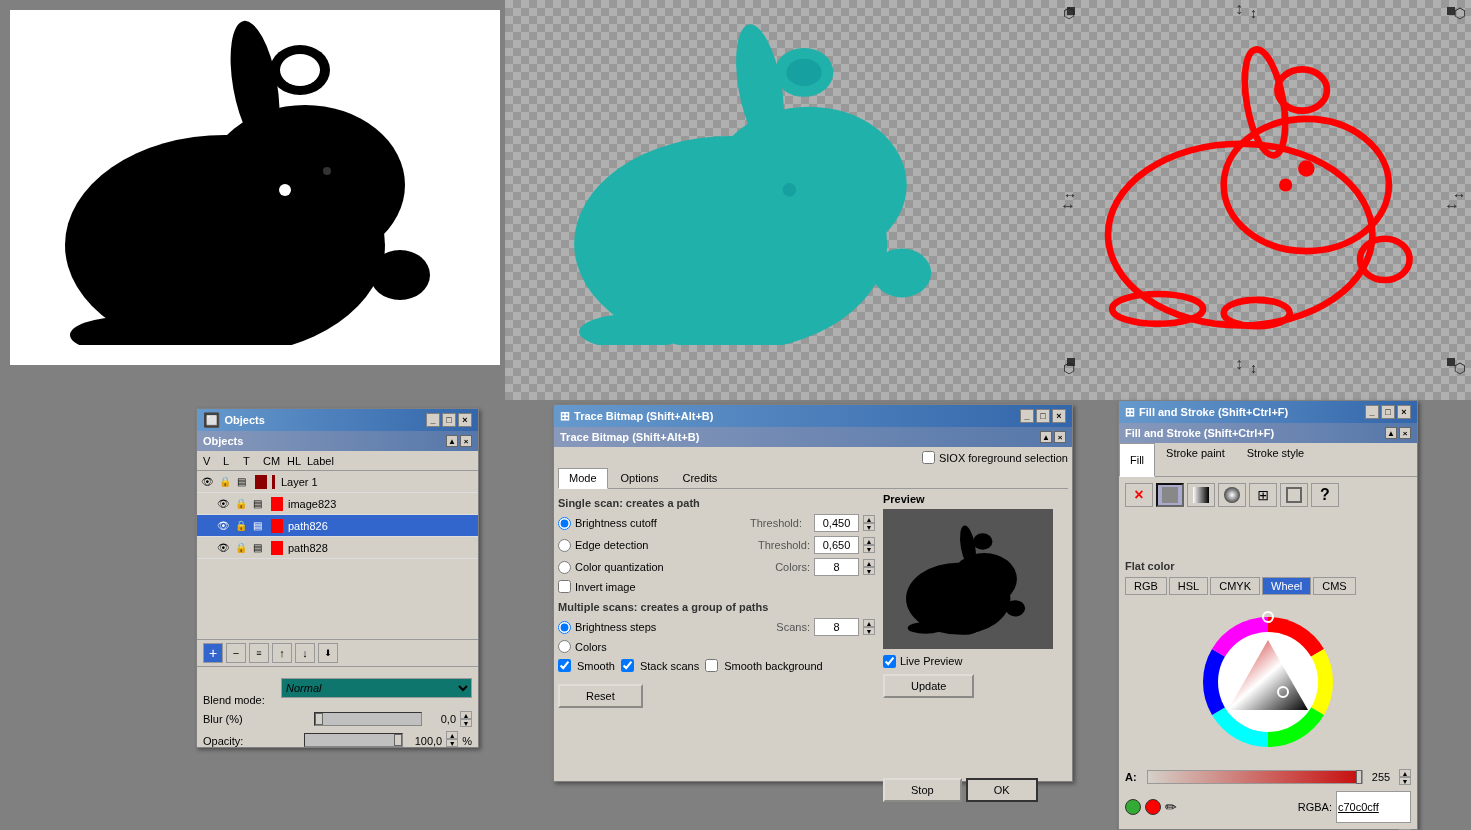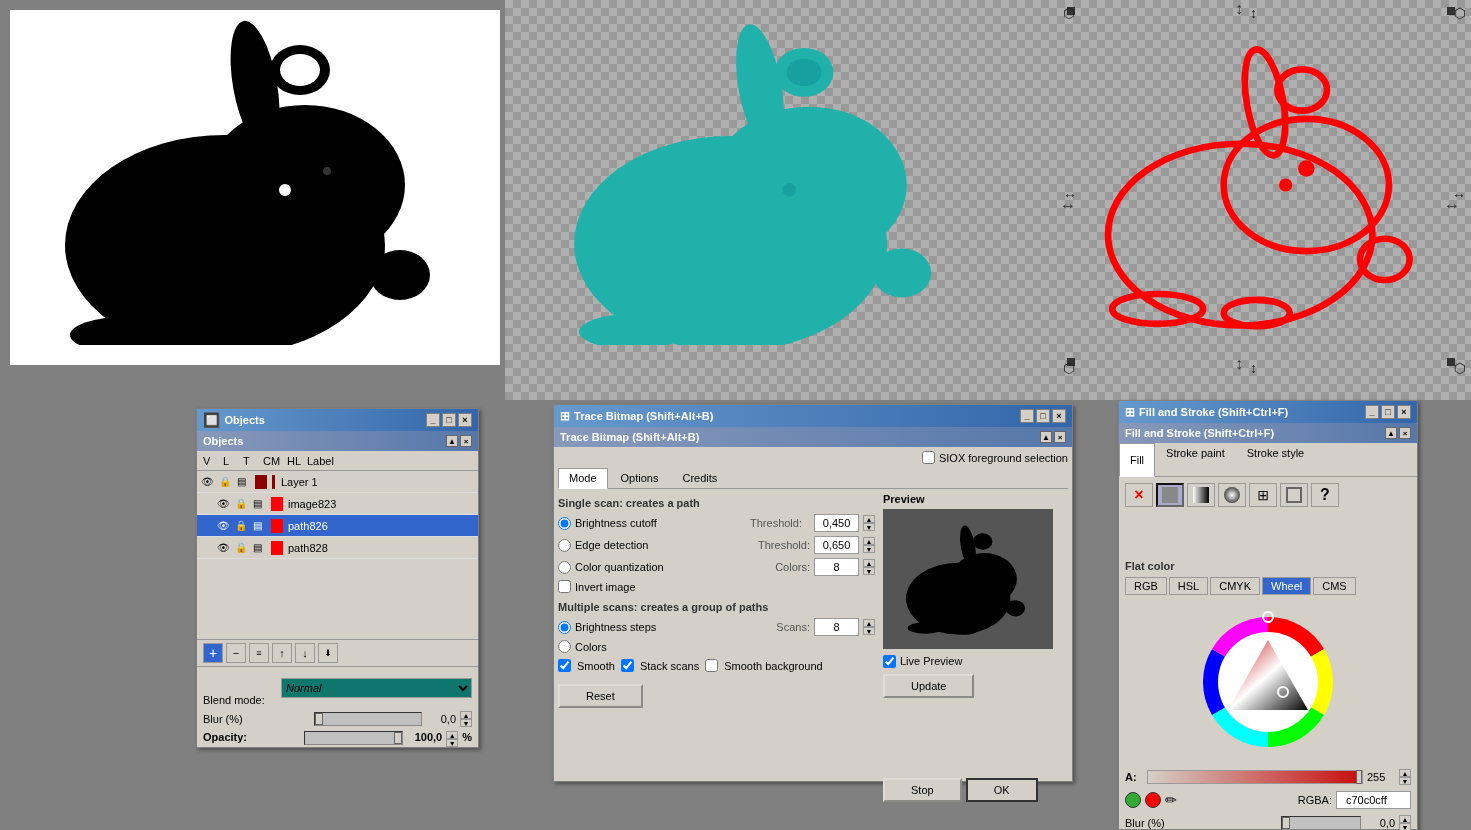--- a/index.html
+++ b/index.html
@@ -527,21 +527,21 @@
       <div class="slider-track" style="width:120px;height:14px;background:#c0c0c0;border:1px inset #888;position:relative;">
         <div class="slider-thumb" style="position:absolute;left:0;top:0;bottom:0;width:8px;background:#d4d0c8;border:1px solid #666;"></div>
       </div>
       <span style="font-size:11px;min-width:30px;text-align:right;">0,0</span>
       <div style="display:flex;flex-direction:column;">
         <div class="spin-up">▲</div>
         <div class="spin-down">▼</div>
       </div>
     </div>
 
-    <div class="slider-row" style="display:flex;align-items:flex-start;padding:2px 6px;gap:4px;font-weight:bold;">
+    <div class="slider-row" style="display:flex;align-items:flex-end;padding:2px 6px;gap:4px;">
       <span style="font-size:11px;flex:1;">Opacity:</span>
       <div class="slider-track" style="width:80px;height:14px;background:#c0c0c0;border:1px inset #888;position:relative;">
         <div class="slider-thumb" style="position:absolute;right:0;top:0;bottom:0;width:8px;background:#d4d0c8;border:1px solid #666;"></div>
       </div>
       <span style="font-size:11px;min-width:35px;text-align:right;">100,0</span>
       <div style="display:flex;flex-direction:column;">
         <div class="spin-up">▲</div>
         <div class="spin-down">▼</div>
       </div>
       <span style="font-size:11px;">%</span>
@@ -787,34 +787,34 @@
 
         <circle cx="80" cy="15" r="5" fill="none" stroke="white" stroke-width="2"></circle>
       </svg>
     </div>
 
     <div class="alpha-row" style="display:flex;align-items:center;padding:3px 6px;gap:4px;font-size:11px;">
       <span style="min-width:18px;font-weight:bold;">A:</span>
       <div style="flex:1;height:14px;background:linear-gradient(to right, transparent, #c70c0c);border:1px solid #999;position:relative;">
         <div style="position:absolute;right:0;top:-1px;bottom:-1px;width:6px;background:#d4d0c8;border:1px solid #666;"></div>
       </div>
-      <span style="min-width:28px;text-align:left;">255</span>
+      <span style="min-width:28px;text-align:center;">255</span>
       <div style="display:flex;flex-direction:column;">
         <div class="spin-up">▲</div>
         <div class="spin-down">▼</div>
       </div>
     </div>
 
     <div style="display:flex;align-items:center;padding:3px 6px;gap:4px;">
       <div style="width:16px;height:16px;background:#33aa33;border-radius:50%;border:1px solid #333;cursor:pointer;"></div>
       <div style="width:16px;height:16px;background:red;border-radius:50%;border:1px solid #333;cursor:pointer;"></div>
       <div style="width:16px;height:16px;cursor:pointer;font-size:14px;">✏</div>
       <span style="flex:1;"></span>
       <span style="font-size:11px;">RGBA:</span>
-      <input type="text" value="c70c0cff" style="width: 75px; height: 18px; border: 1px solid rgb(153, 153, 153); font-size: 11px; padding: 0px 9px;">
+      <input type="text" value="c70c0cff" style="width: 75px; height: 32px; border: 1px solid rgb(153, 153, 153); font-size: 11px; padding: 0px 1px; text-decoration: underline;">
     </div>
 
     <div style="display:flex;align-items:center;padding:3px 6px;gap:4px;">
       <span style="font-size:11px;flex:1;">Blur (%)</span>
       <div style="width:80px;height:14px;background:#c0c0c0;border:1px inset #888;position:relative;">
         <div style="position:absolute;left:0;top:0;bottom:0;width:8px;background:#d4d0c8;border:1px solid #666;"></div>
       </div>
       <span style="font-size:11px;min-width:30px;text-align:right;">0,0</span>
       <div style="display:flex;flex-direction:column;">
         <div class="spin-up">▲</div>

